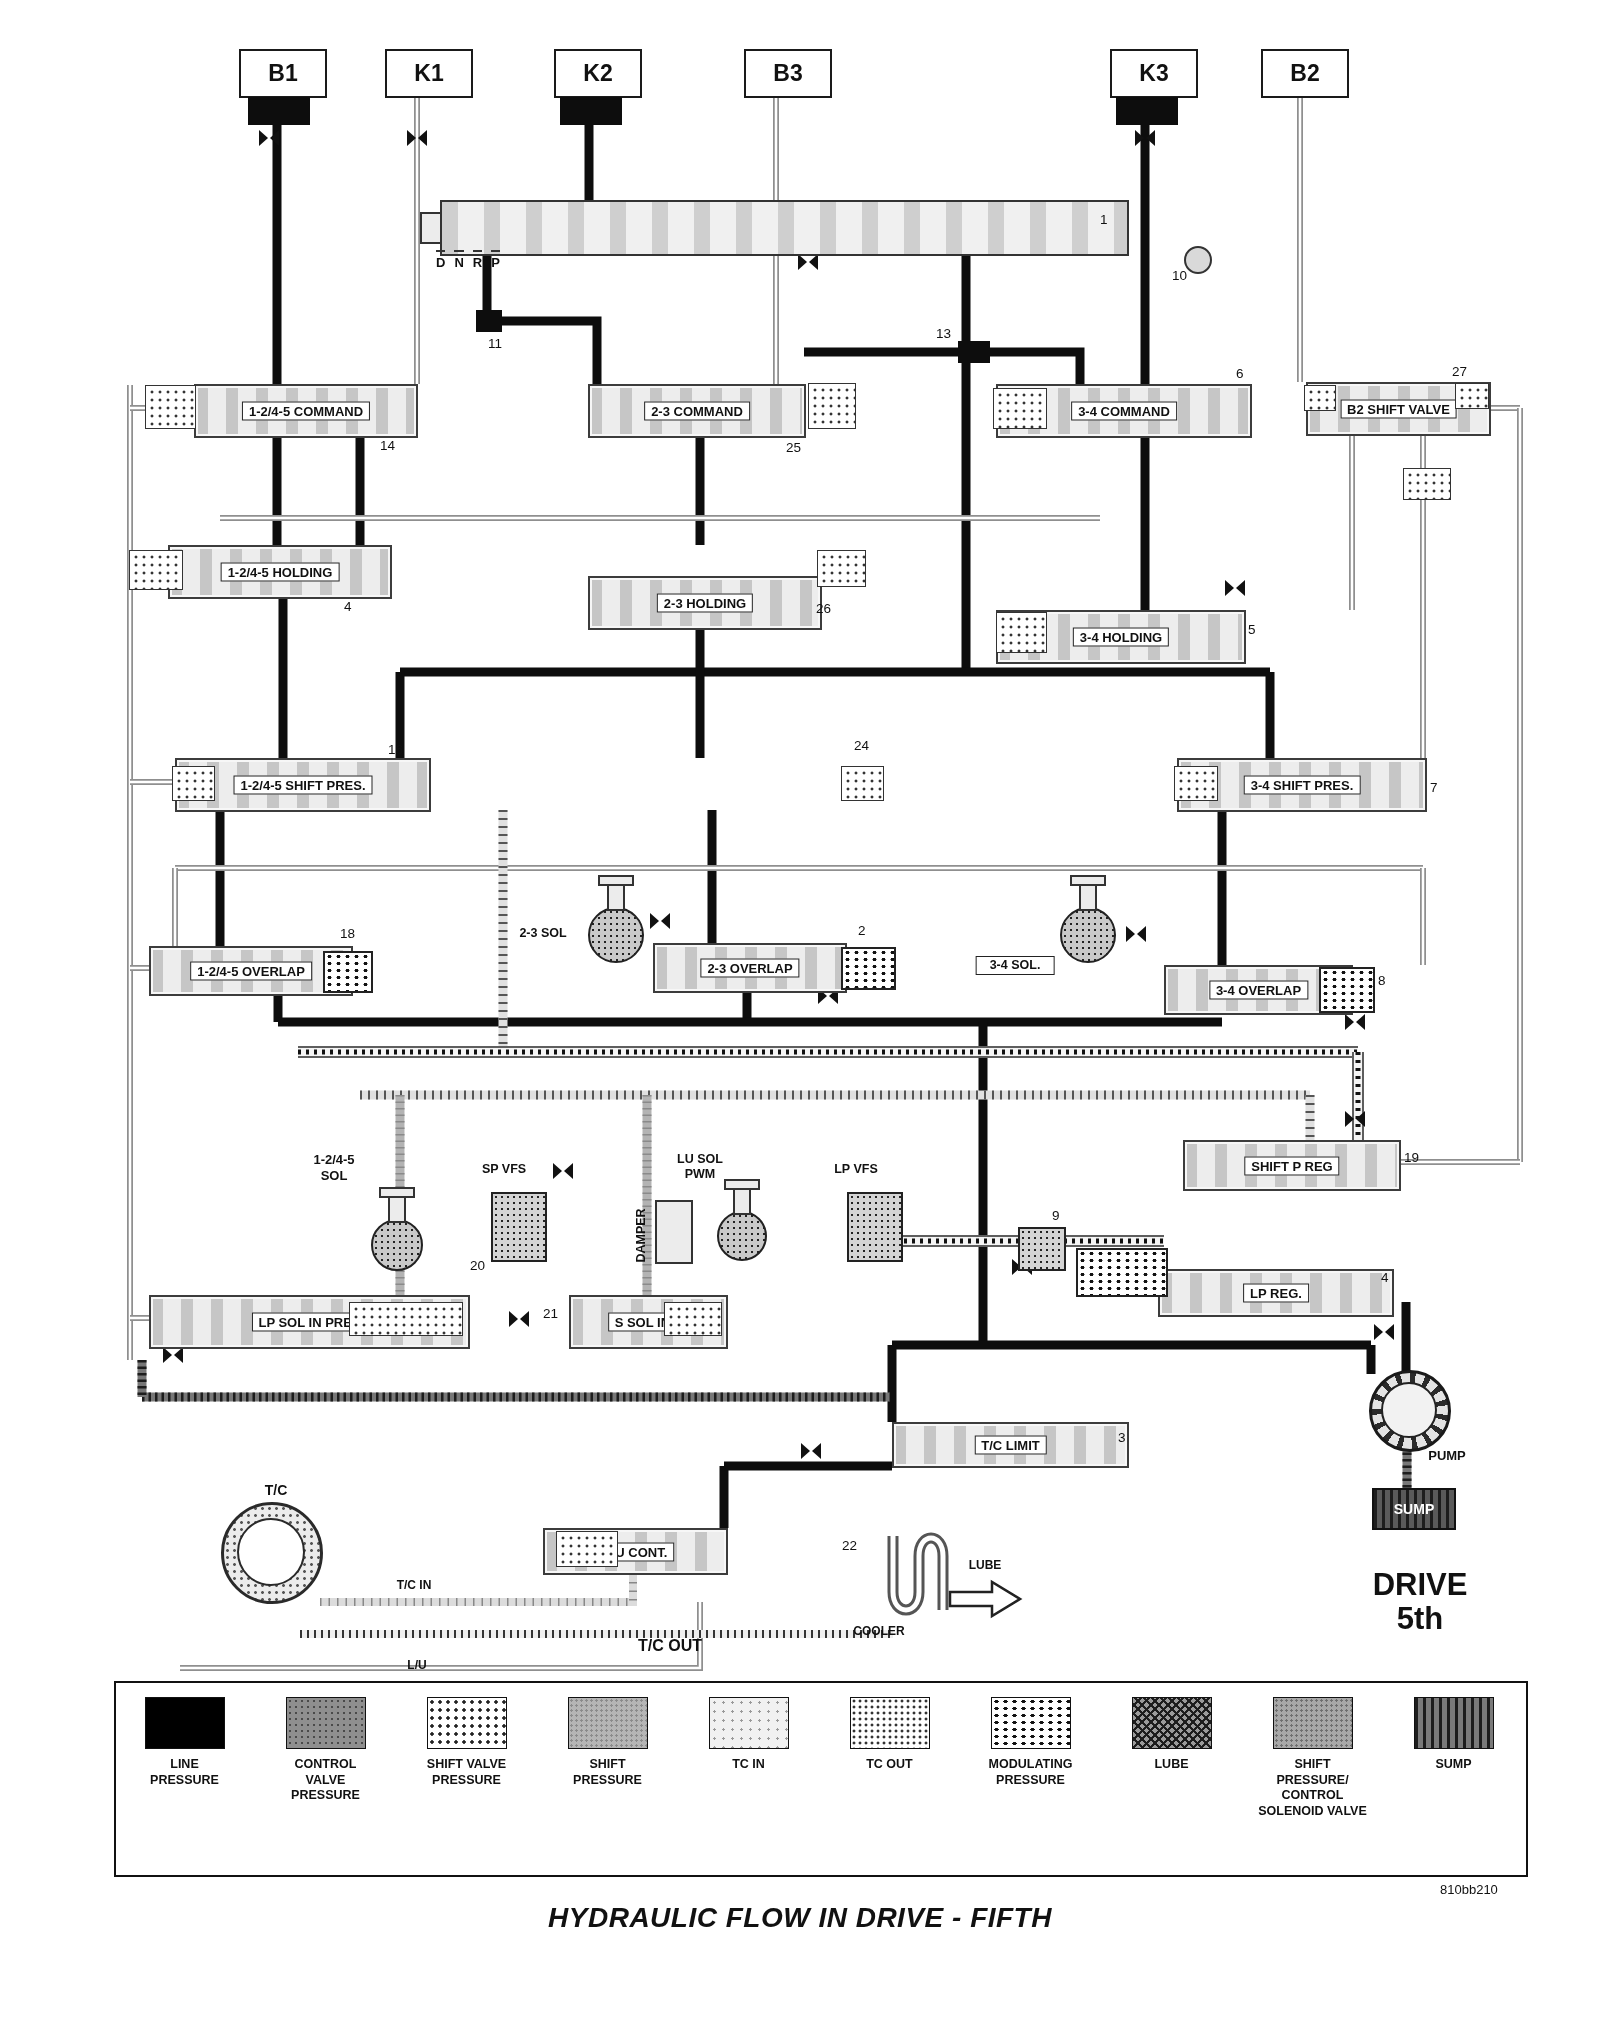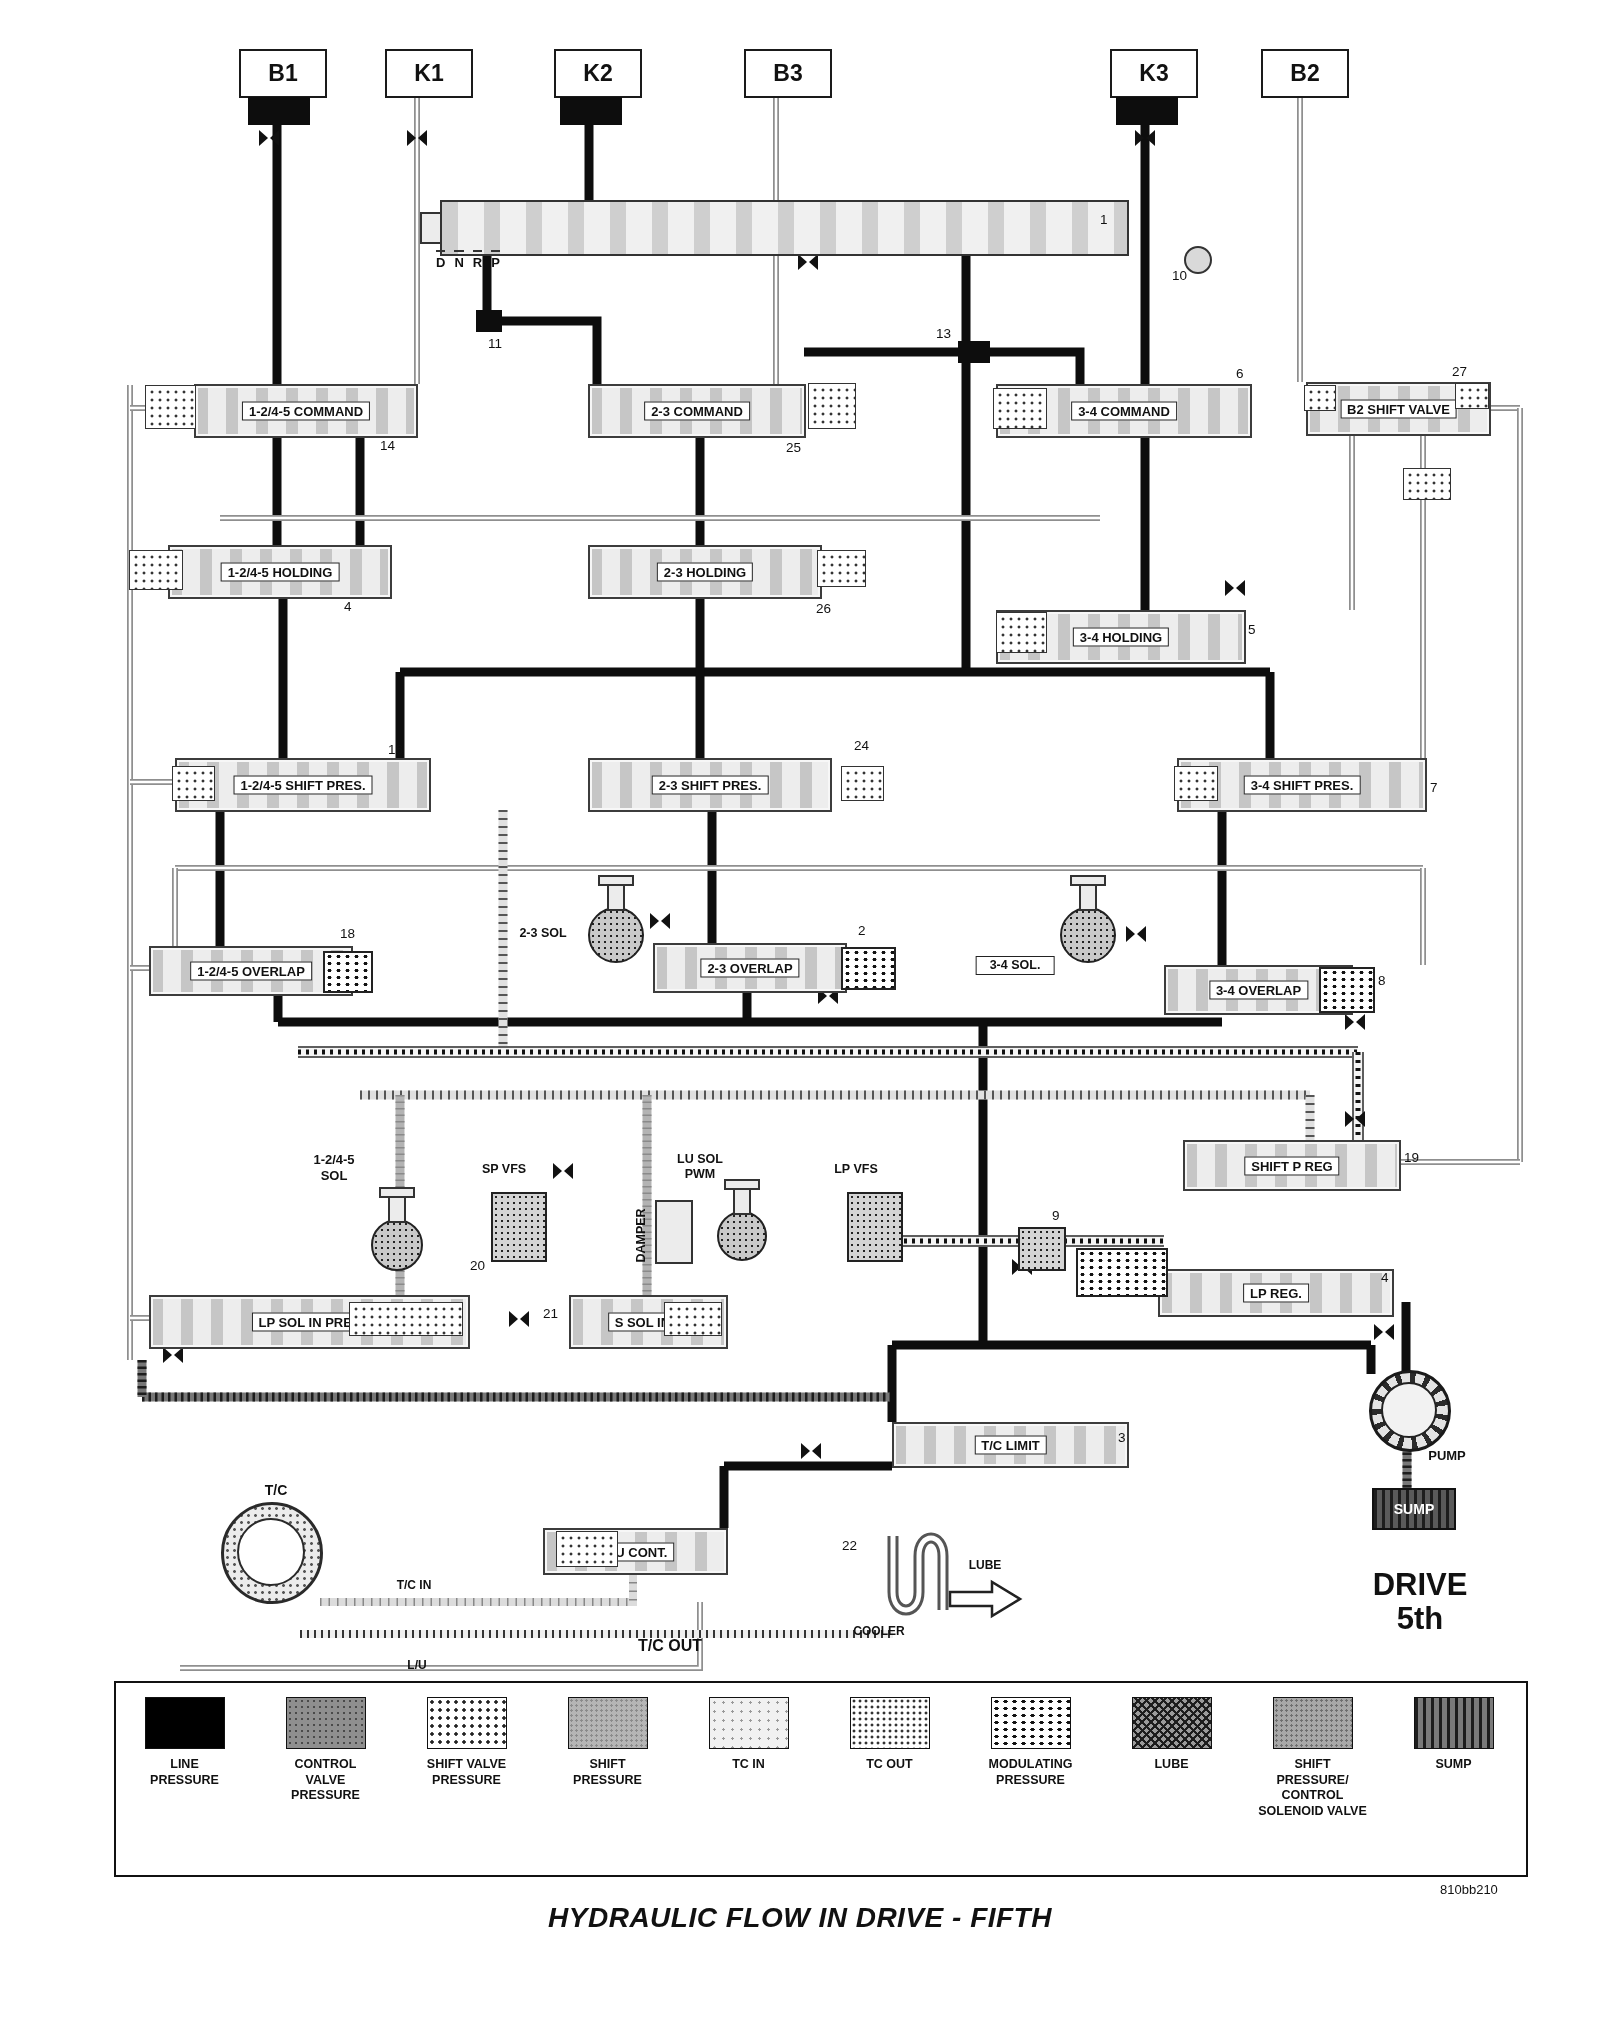--- a/index.html
+++ b/index.html
@@ -226,35 +226,32 @@
     </div>
     <div class="abs num" style="left: 1236px; top: 366px;">6</div>
     <div class="abs valve" style="left: 1306px; top: 382px; width: 181px; height: 50px;">
       <div class="vlabel">B2 SHIFT VALVE</div>
     </div>
     <div class="abs num" style="left: 1452px; top: 364px;">27</div>
     <div class="abs valve" style="left: 168px; top: 545px; width: 220px; height: 50px;">
       <div class="vlabel">1-2/4-5 HOLDING</div>
     </div>
     <div class="abs num" style="left: 344px; top: 599px;">4</div>
-    <div class="abs valve" style="left: 588px; top: 545px; width: 230px; height: 50px;">
+    <div class="abs valve" style="left: 588px; top: 576px; width: 230px; height: 50px;">
       <div class="vlabel">2-3 HOLDING</div>
     </div>
     <div class="abs num" style="left: 816px; top: 601px;">26</div>
     <div class="abs valve" style="left: 996px; top: 610px; width: 246px; height: 50px;">
       <div class="vlabel">3-4 HOLDING</div>
     </div>
     <div class="abs num" style="left: 1248px; top: 622px;">5</div>
     <div class="abs valve" style="left: 175px; top: 758px; width: 252px; height: 50px;">
       <div class="vlabel">1-2/4-5 SHIFT PRES.</div>
     </div>
     <div class="abs num" style="left: 388px; top: 742px;">16</div>
-    <div class="abs valve" style="left: 588px; top: 758px; width: 240px; height: 50px;">
-      <div class="vlabel">2-3 SHIFT PRES.</div>
-    </div>
     <div class="abs num" style="left: 854px; top: 738px;">24</div>
     <div class="abs valve" style="left: 1177px; top: 758px; width: 246px; height: 50px;">
       <div class="vlabel">3-4 SHIFT PRES.</div>
     </div>
     <div class="abs num" style="left: 1430px; top: 780px;">7</div>
     <div class="abs valve" style="left: 149px; top: 946px; width: 200px; height: 46px;">
       <div class="vlabel">1-2/4-5 OVERLAP</div>
     </div>
     <div class="abs num" style="left: 340px; top: 926px;">18</div>
     <div class="abs valve" style="left: 653px; top: 943px; width: 190px; height: 46px;">

